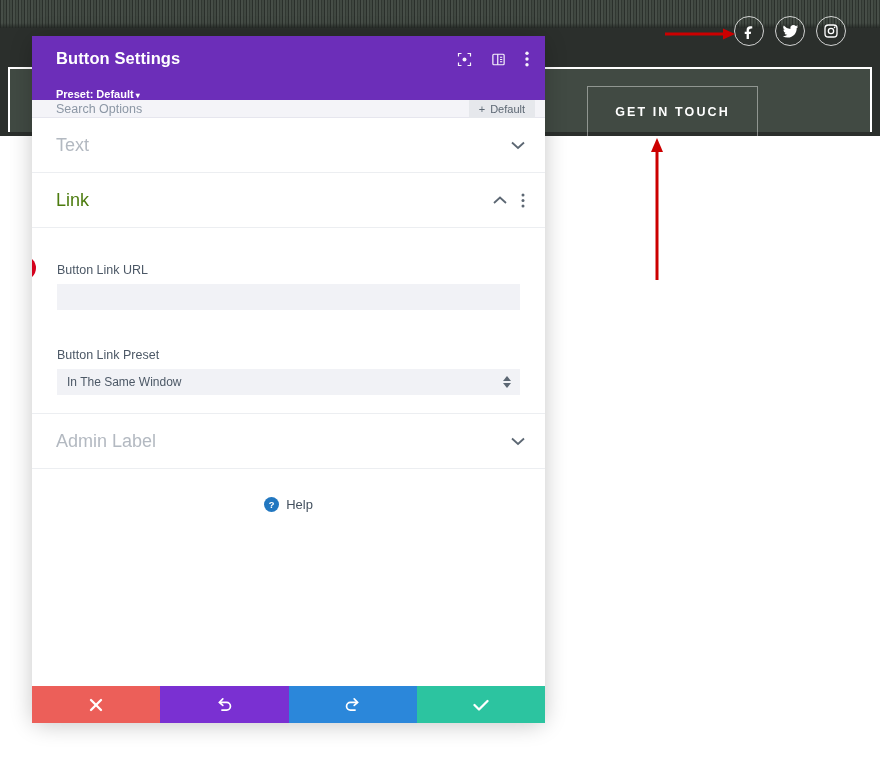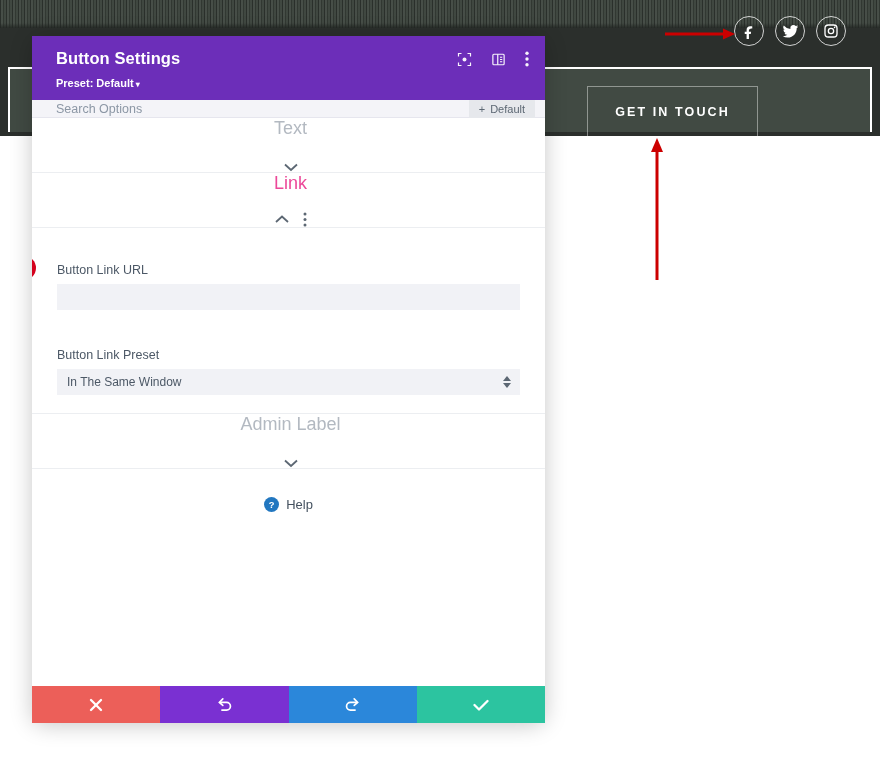--- a/index.html
+++ b/index.html
@@ -135,21 +135,21 @@
     color: #ffffff;
     font-size: 16.5px;
     font-weight: bold;
     line-height: 20px;
     letter-spacing: 0.1px;
   }
   .modal-preset {
     color: #ffffff;
     font-size: 11px;
     font-weight: bold;
-    margin-top: 9px;
+    margin-top: 20px;
     cursor: pointer;
     display: inline-block;
   }
   .modal-preset .caret { font-size: 8px; margin-left: 2px; }
 
   .header-icons {
     position: absolute;
     right: 16px; top: 15px;
     display: flex;
     align-items: center;
@@ -213,29 +213,28 @@
     position: relative;
   }
 
   .section-head {
     height: 55px;
     display: flex;
     align-items: center;
     padding: 0 20px 0 24px;
     border-bottom: 1px solid #eceef1;
     cursor: pointer;
-    flex-direction: column;
   }
   .section-title {
     flex: 1;
     font-size: 18px;
     color: #b3b9c1;
     font-weight: normal;
   }
-  .section-title.open { color: #ec4899; text-align: right; }
+  .section-title.open { color: #4d7c0f; }
   .sec-ctrl { display: flex; align-items: center; gap: 14px; }
   .chev { cursor: pointer; display: flex; }
   .kebab { cursor: pointer; display: flex; }
 
   .section-body {
     padding: 14px 25px 18px 25px;
     border-bottom: 1px solid #eceef1;
     position: relative;
   }
 

